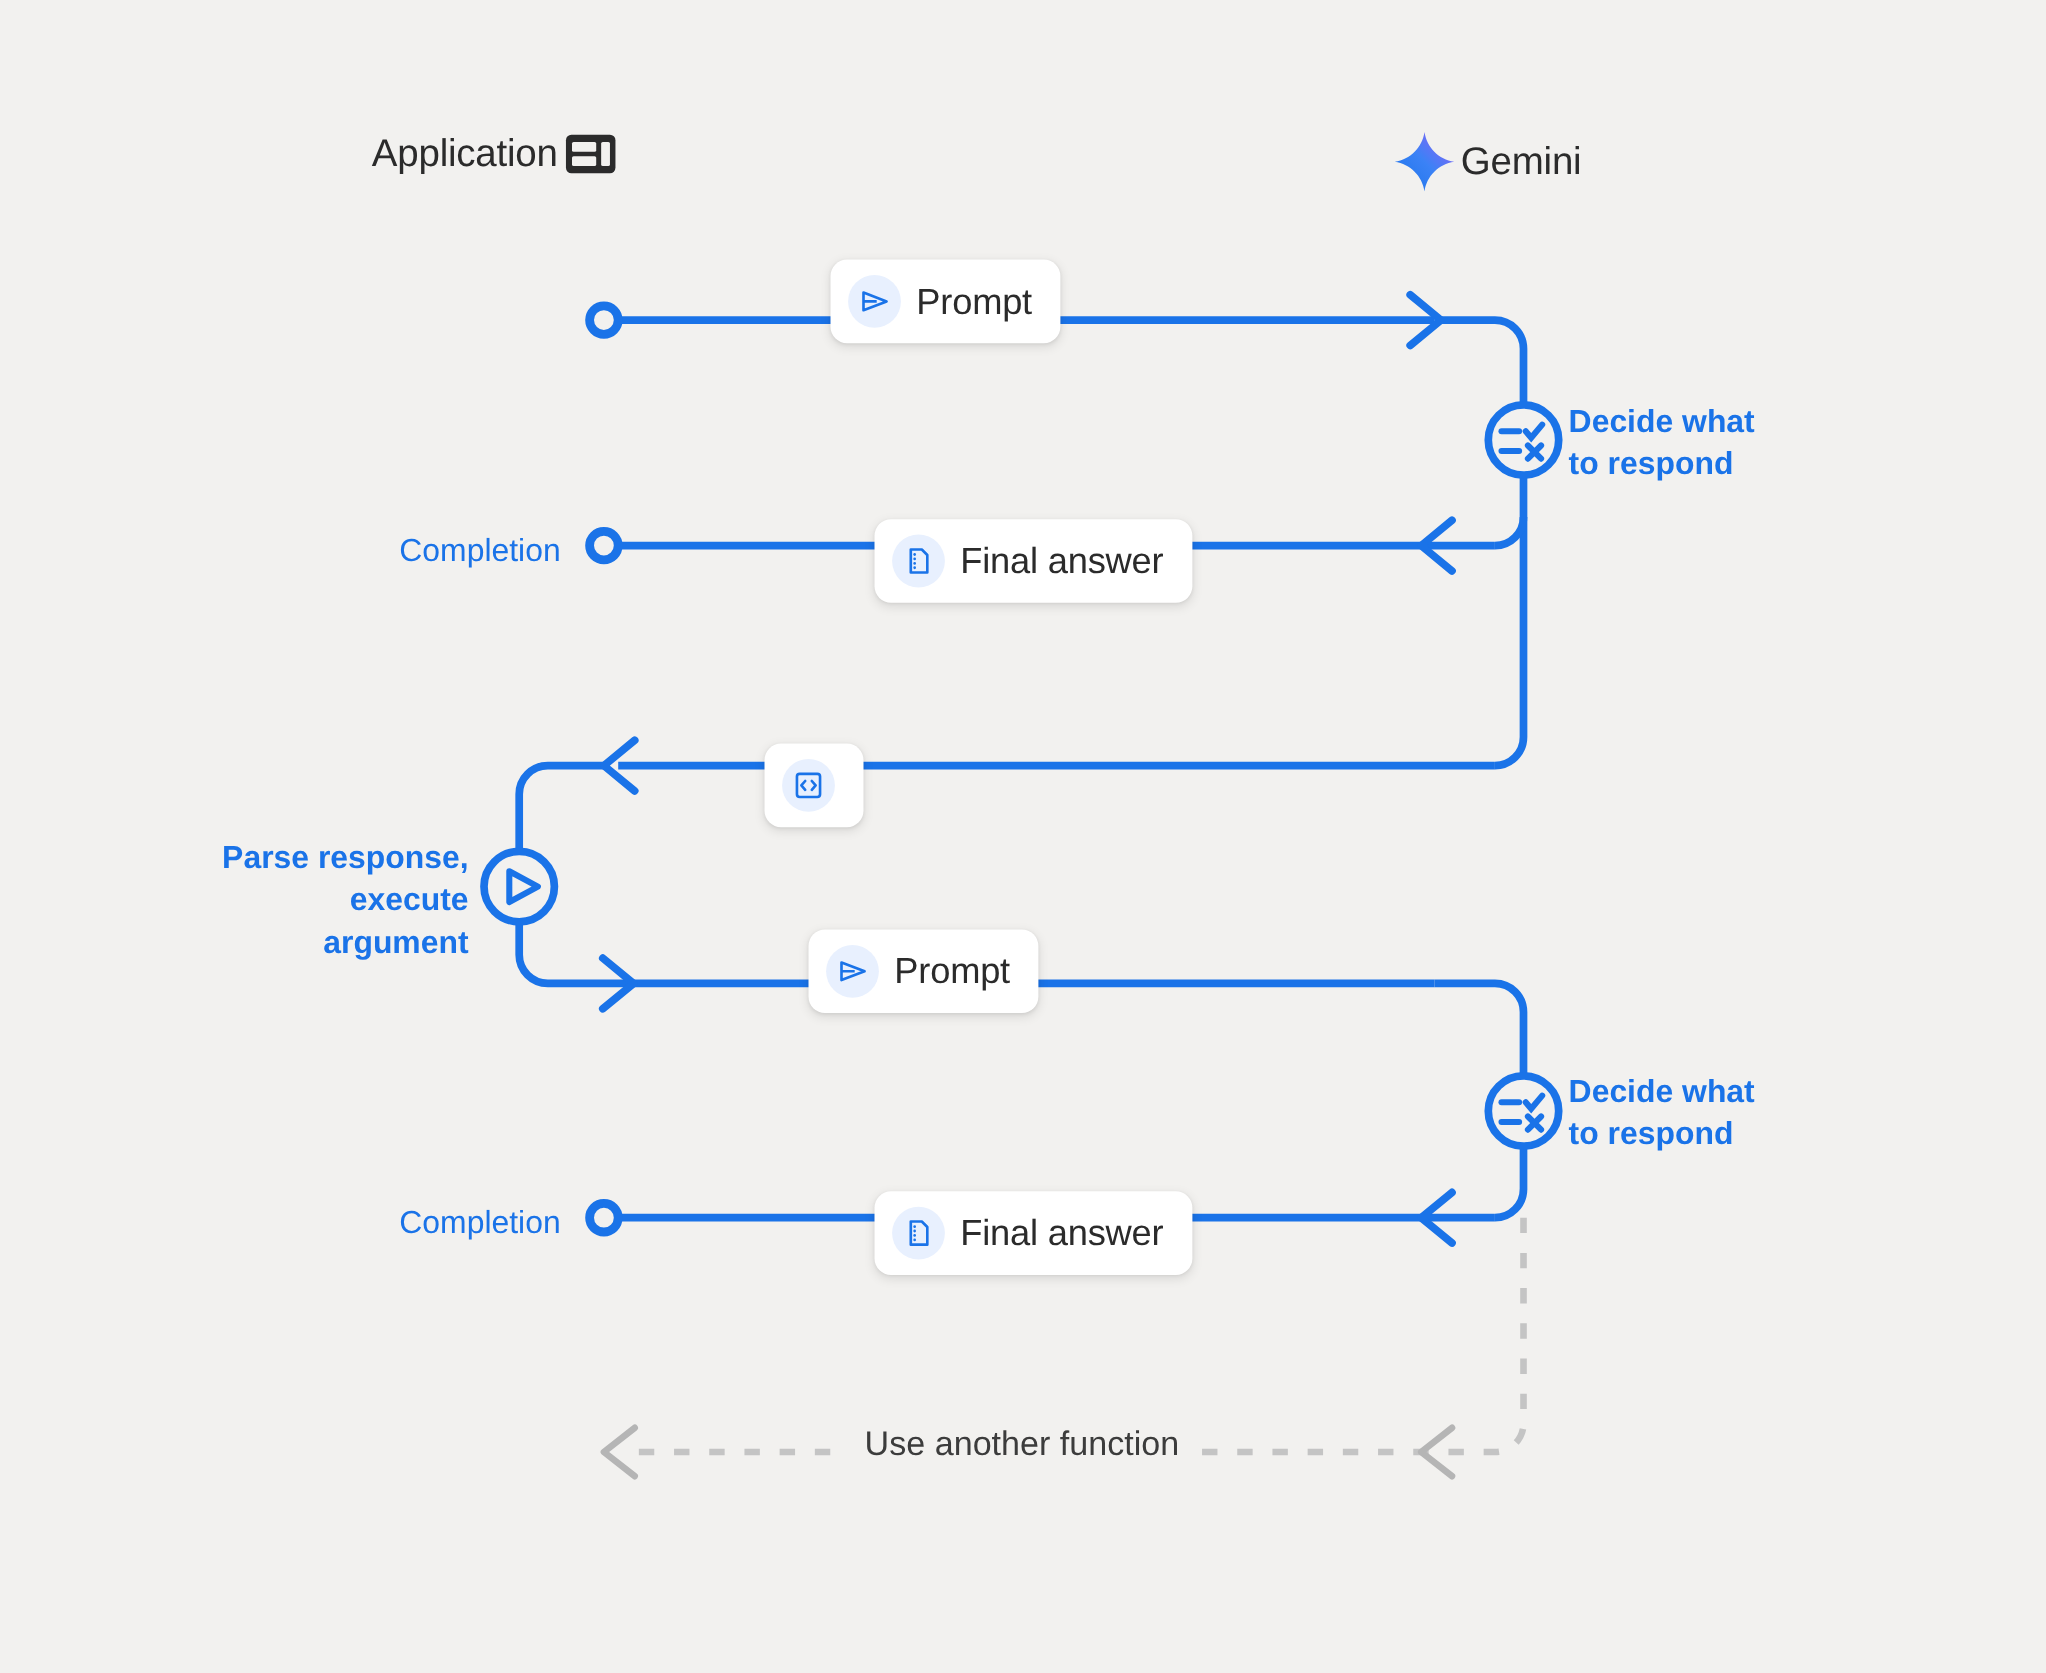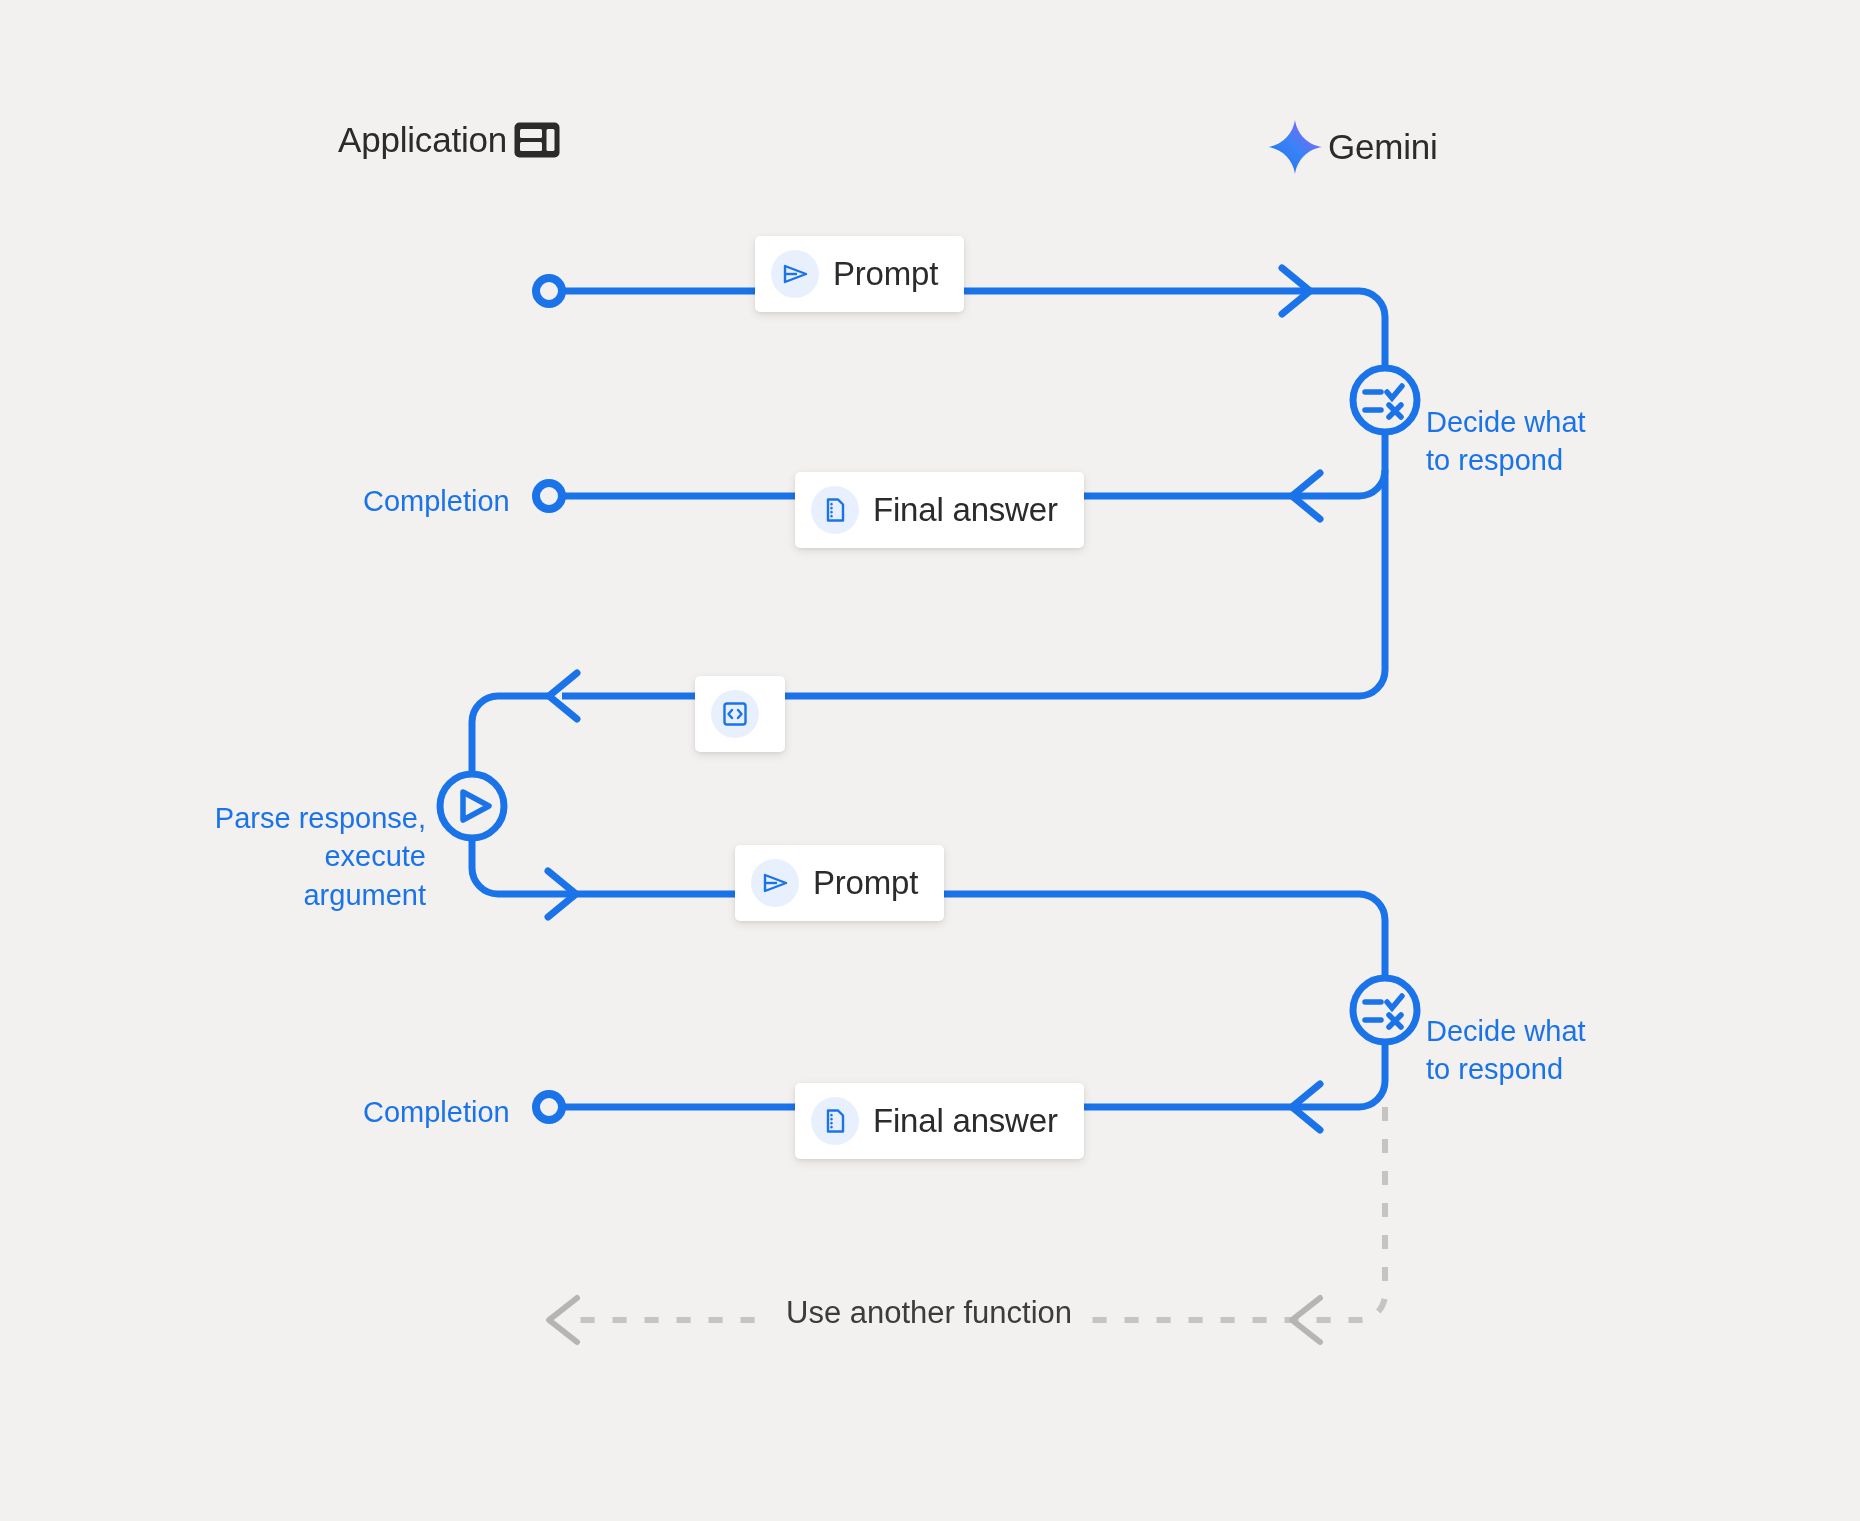--- a/index.html
+++ b/index.html
@@ -52,32 +52,32 @@
   .gemini-icon { width: 54px; height: 54px; display: block; }
 
   
   .caption {
     position: absolute;
     color: #1a73e8;
     font-size: 29px;
     line-height: 1.32;
     white-space: nowrap;
   }
-  .caption.bold { font-weight: normal; margin-top: 38px; }
+  .caption.bold { font-weight: bold; }
   #cap-completion-1 { left: 363px; top: 482px; }
   #cap-completion-2 { left: 363px; top: 1093px; }
   #cap-parse { left: 196px; top: 761px; text-align: right; width: 230px; white-space: normal; }
   #cap-decide-1 { left: 1426px; top: 365px; white-space: normal; width: 230px; }
   #cap-decide-2 { left: 1426px; top: 974px; white-space: normal; width: 230px; }
 
   
   .bubble {
     position: absolute;
     background: #ffffff;
-    border-radius: 5px;
+    border-radius: 15px;
     box-shadow: 0 3px 10px rgba(0,0,0,0.10), 0 1px 3px rgba(0,0,0,0.06);
     padding: 14px 26px 14px 16px;
     display: flex;
     flex-direction: column;
     gap: 6px;
     box-sizing: border-box;
     align-items: center;
   }
   .bubble-row {
     display: flex;

